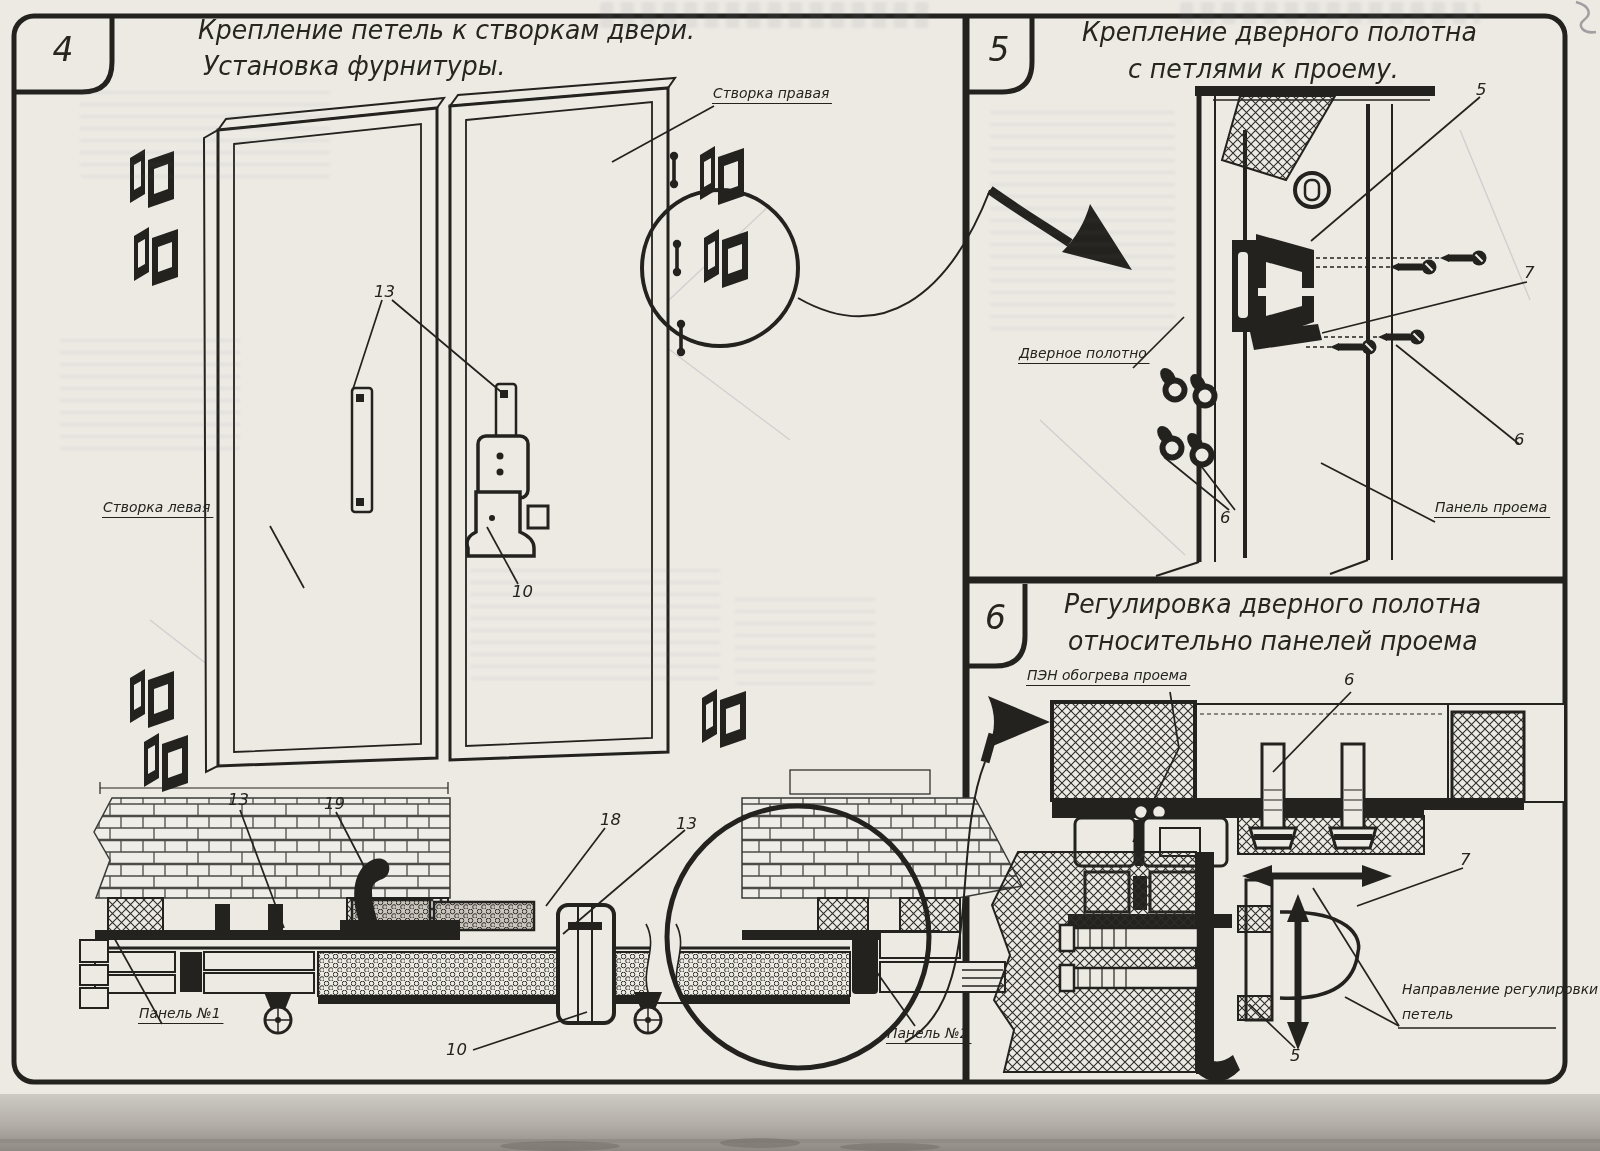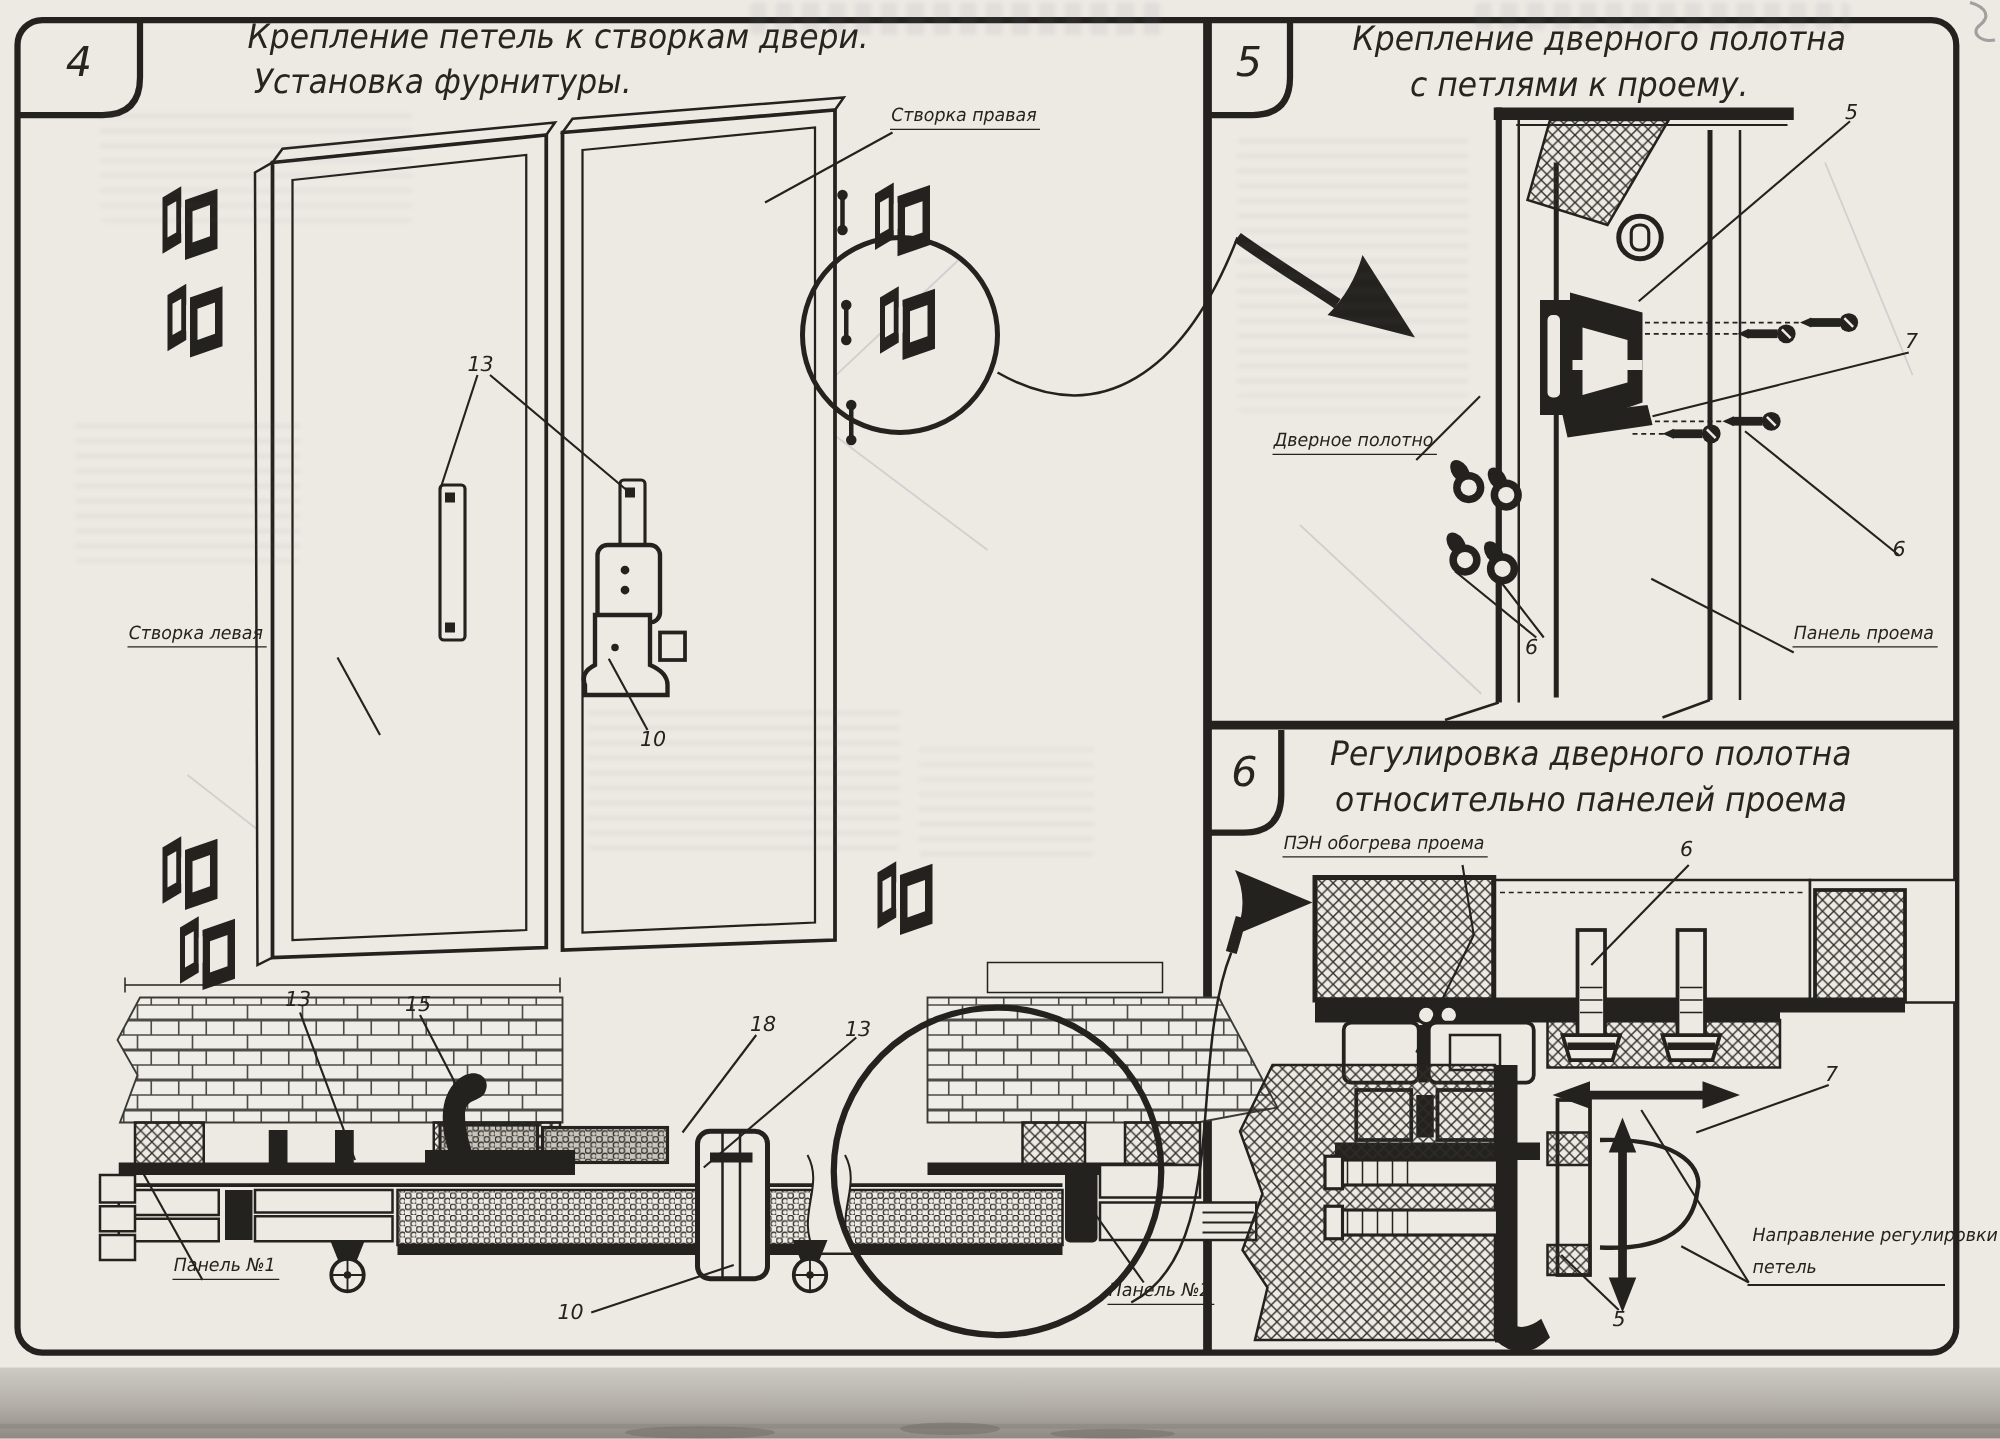--- a/index.html
+++ b/index.html
@@ -327,21 +327,21 @@
 <div class="title" style="left:1064px;top:588px;">Регулировка дверного полотна</div>
 <div class="title" style="left:1068px;top:625px;">относительно панелей проема</div>
 
 <div class="lbl u" style="left:712px;top:86px;">Створка правая</div>
 <div class="lbl u" style="left:102px;top:500px;">Створка левая</div>
 <div class="lbl u" style="left:138px;top:1006px;">Панель №1</div>
 <div class="lbl u" style="left:886px;top:1026px;">Панель №2</div>
 <div class="co" style="left:374px;top:282px;">13</div>
 <div class="co" style="left:512px;top:582px;">10</div>
 <div class="co" style="left:228px;top:790px;">13</div>
-<div class="co" style="left:324px;top:794px;">15</div>
+<div class="co" style="left:324px;top:794px;">19</div>
 <div class="co" style="left:600px;top:810px;">18</div>
 <div class="co" style="left:676px;top:814px;">13</div>
 <div class="co" style="left:446px;top:1040px;">10</div>
 
 <div class="lbl u" style="left:1018px;top:346px;">Дверное полотно</div>
 <div class="lbl u" style="left:1434px;top:500px;">Панель проема</div>
 <div class="co" style="left:1476px;top:80px;">5</div>
 <div class="co" style="left:1524px;top:263px;">7</div>
 <div class="co" style="left:1514px;top:430px;">6</div>
 <div class="co" style="left:1220px;top:508px;">6</div>

